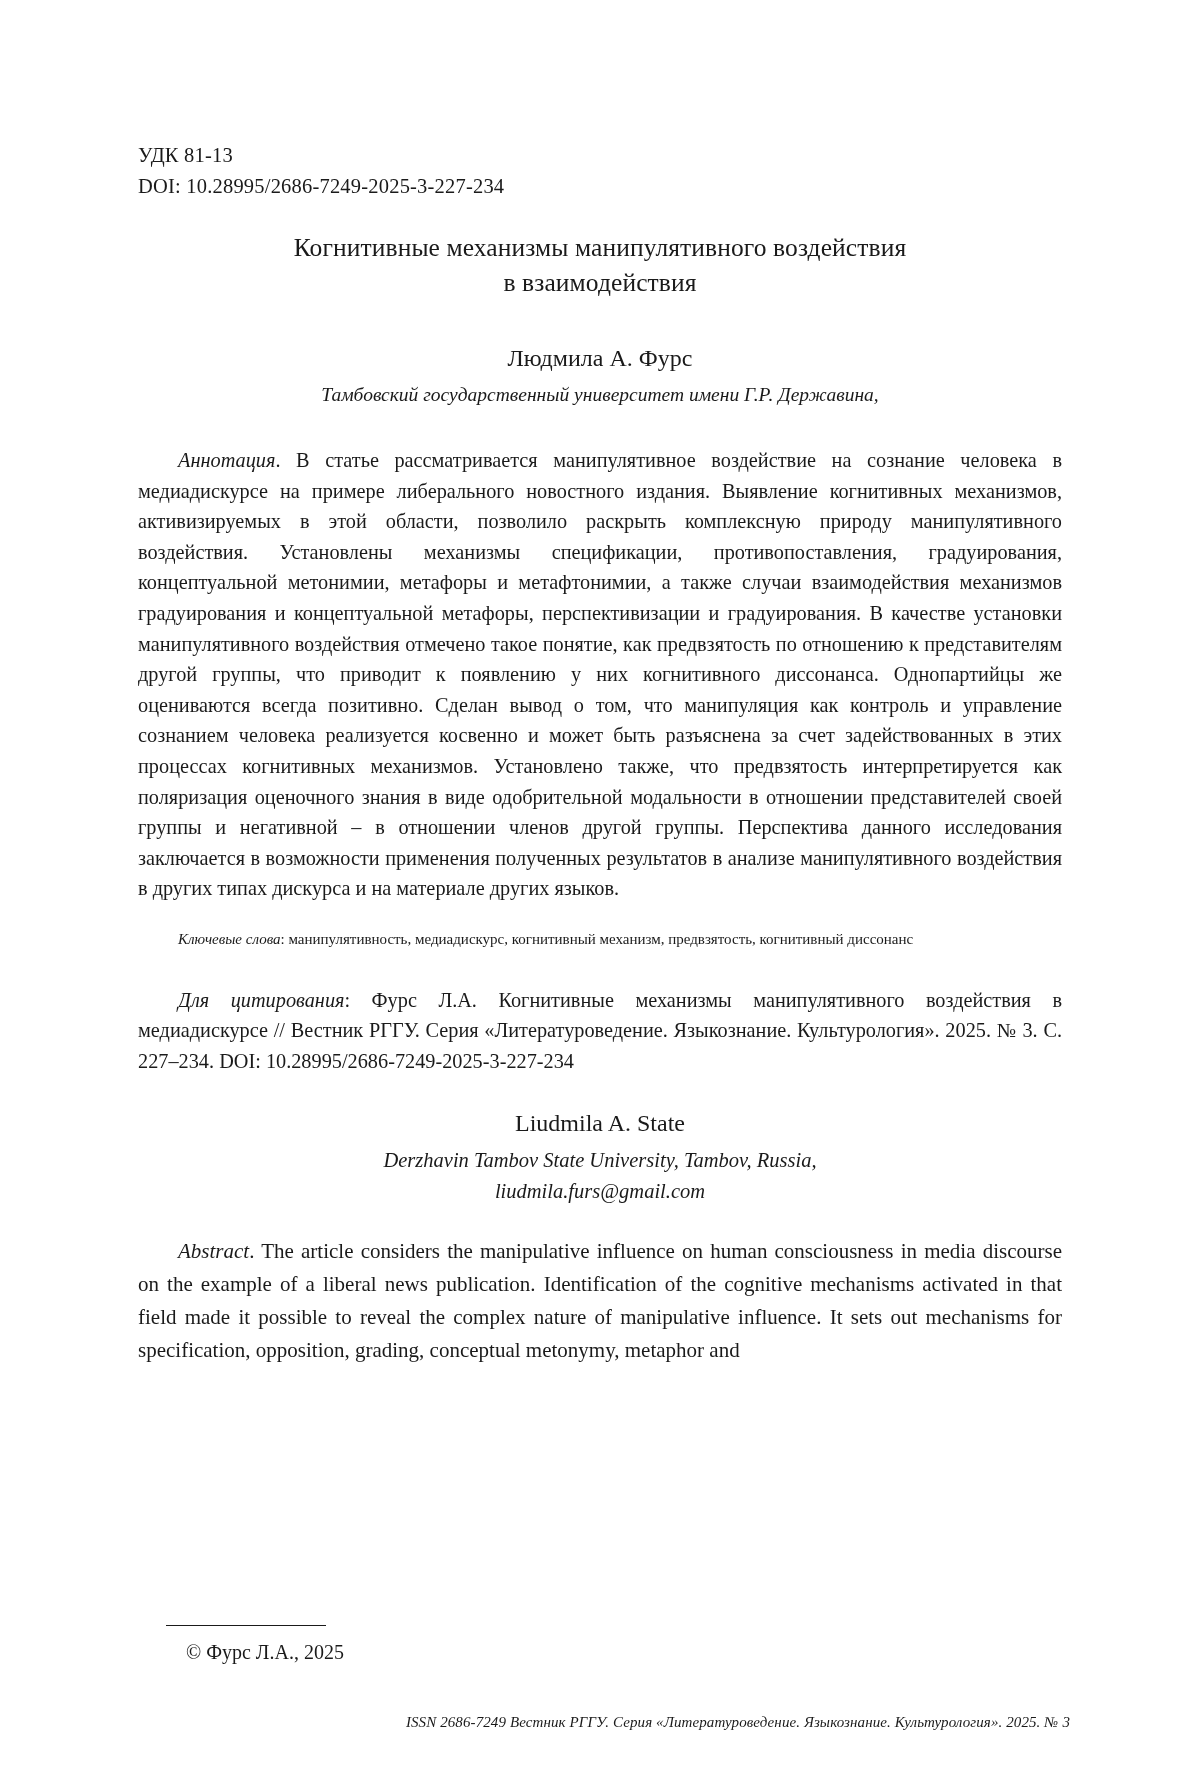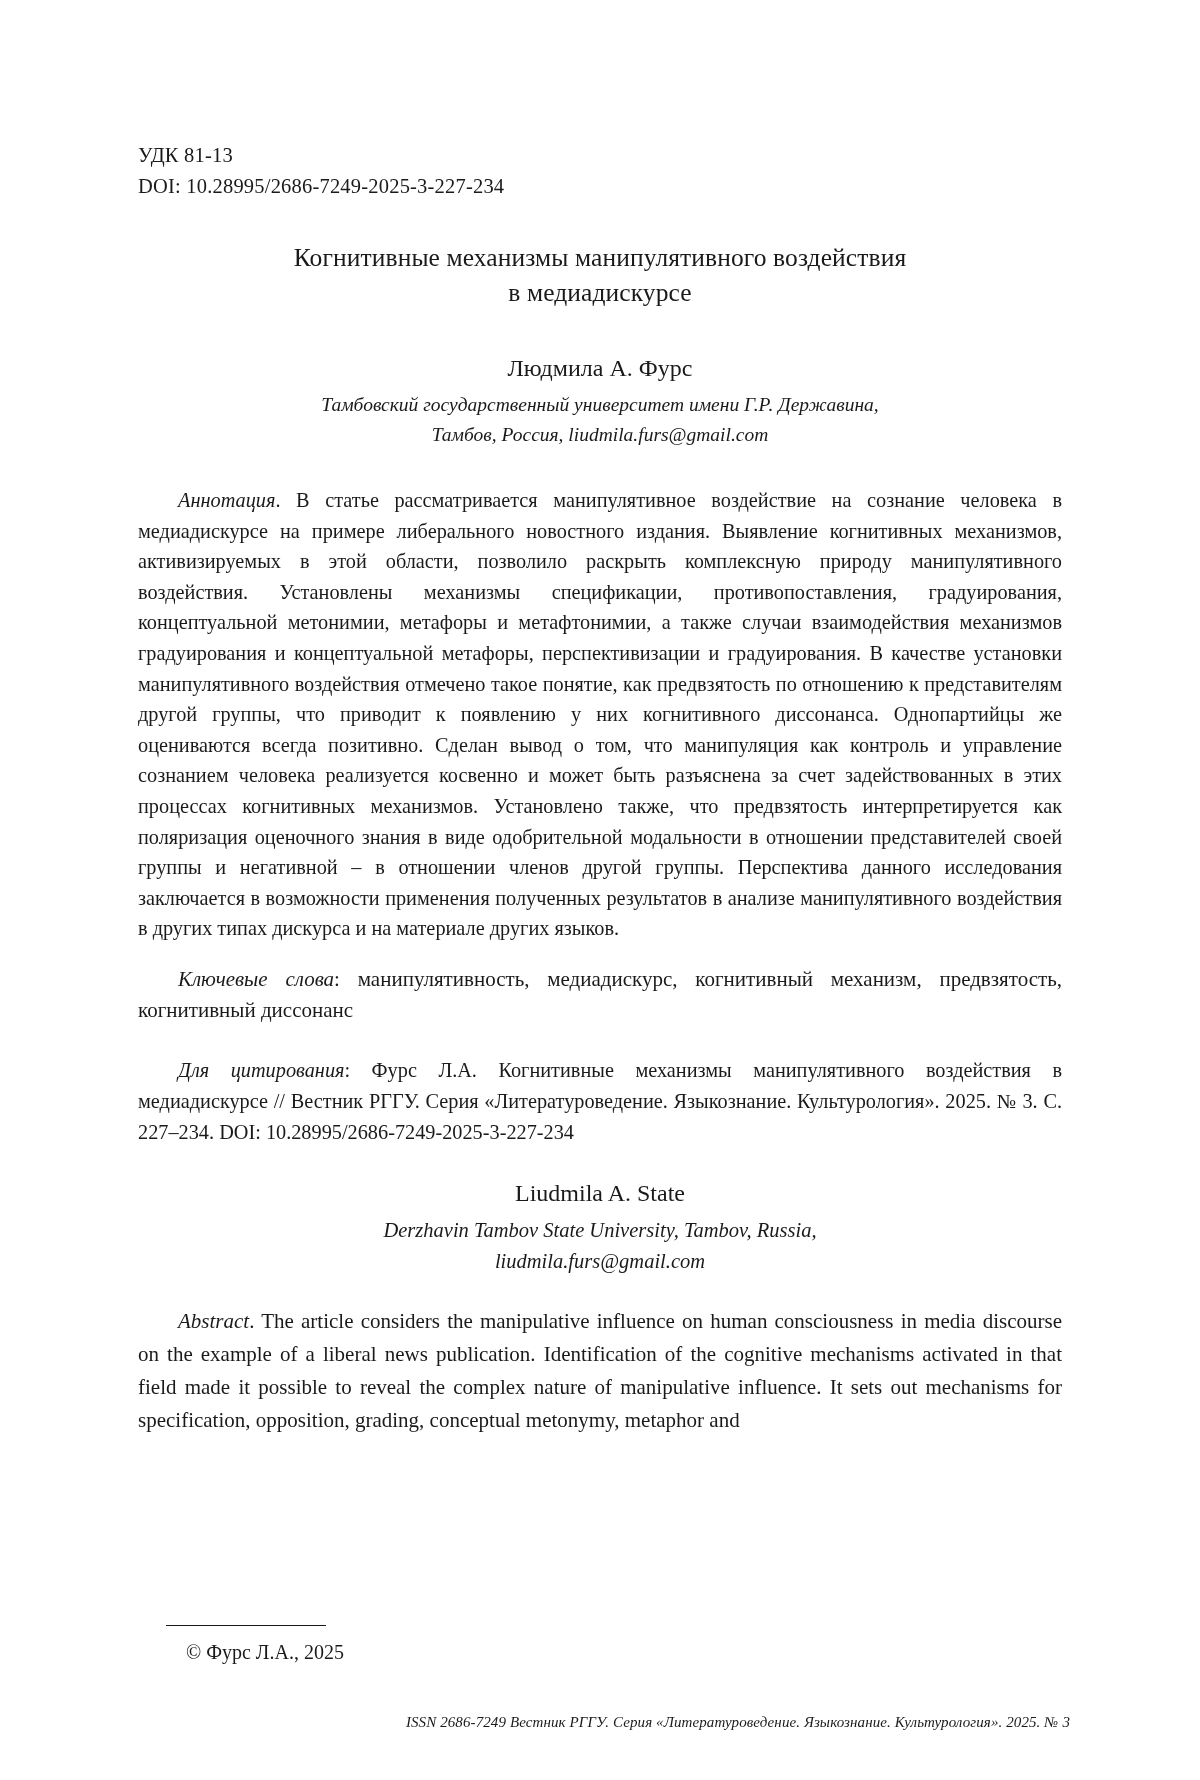--- a/index.html
+++ b/index.html
@@ -25,21 +25,21 @@
   }
   .meta-line {
     font-size: 20.5px;
     line-height: 31px;
     letter-spacing: 0.2px;
   }
   .title-ru {
     text-align: center;
     font-size: 25.5px;
     line-height: 35px;
-    margin-top: 38px;
+    margin-top: 28px;
     letter-spacing: 0.1px;
   }
   .author-ru {
     text-align: center;
     font-size: 24px;
     line-height: 32px;
     margin-top: 42px;
   }
   .affil-ru {
     text-align: center;
@@ -54,21 +54,21 @@
     line-height: 30.6px;
     text-align: justify;
     text-indent: 40px;
     hyphens: auto;
   }
   .abstract-ru .lead {
     font-style: italic;
   }
   .keywords-ru {
     margin-top: 2px;
-    font-size: 21px;
+    font-size: 15px;
     line-height: 30.6px;
     text-align: justify;
     text-indent: 40px;
   }
   .keywords-ru .lead { font-style: italic; }
   .citation-ru {
     margin-top: 30px;
     font-size: 20.3px;
     line-height: 30.6px;
     text-align: justify;
@@ -133,28 +133,27 @@
 </head>
 <body>
 
 <div class="page">
 
   <div class="meta-line">УДК 81-13</div>
   <div class="meta-line">DOI: 10.28995/2686-7249-2025-3-227-234</div>
 
   <div class="title-ru">
     <div>Когнитивные механизмы манипулятивного воздействия</div>
-    <div>в медиадискурсе</div>
+    <div>в взаимодействия</div>
   </div>
 
   <div class="author-ru">Людмила А. Фурс</div>
 
   <div class="affil-ru">
     <div>Тамбовский государственный университет имени Г.Р. Державина,</div>
-    <div>Тамбов, Россия, liudmila.furs@gmail.com</div>
   </div>
 
   <p class="abstract-ru"><span class="lead">Аннотация</span><span>. В статье рассматривается манипулятивное воздействие на сознание человека в медиадискурсе на примере либерального новостного издания. Выявление когнитивных механизмов, активизируемых в этой области, позволило раскрыть комплексную природу манипулятивного воздействия. Установлены механизмы спецификации, противопоставления, градуирования, концептуальной метонимии, метафоры и метафтонимии, а также случаи взаимодействия механизмов градуирования и концептуальной метафоры, перспективизации и градуирования. В качестве установки манипулятивного воздействия отмечено такое понятие, как предвзятость по отношению к представителям другой группы, что приводит к появлению у них когнитивного диссонанса. Однопартийцы же оцениваются всегда позитивно. Сделан вывод о том, что манипуляция как контроль и управление сознанием человека реализуется косвенно и может быть разъяснена за счет задействованных в этих процессах когнитивных механизмов. Установлено также, что предвзятость интерпретируется как поляризация оценочного знания в виде одобрительной модальности в отношении представителей своей группы и негативной – в отношении членов другой группы. Перспектива данного исследования заключается в возможности применения полученных результатов в анализе манипулятивного воздействия в других типах дискурса и на материале других языков.</span></p>
 
   <p class="keywords-ru"><span class="lead">Ключевые слова</span><span>: манипулятивность, медиадискурс, когнитивный механизм, предвзятость, когнитивный диссонанс</span></p>
 
   <p class="citation-ru"><span class="lead">Для цитирования</span><span>: Фурс Л.А. Когнитивные механизмы манипулятивного воздействия в медиадискурсе // Вестник РГГУ. Серия «Литературоведение. Языкознание. Культурология». 2025. № 3. С. 227–234. DOI: 10.28995/2686-7249-2025-3-227-234</span></p>
 
 
   <div class="author-en">Liudmila A. State</div>

